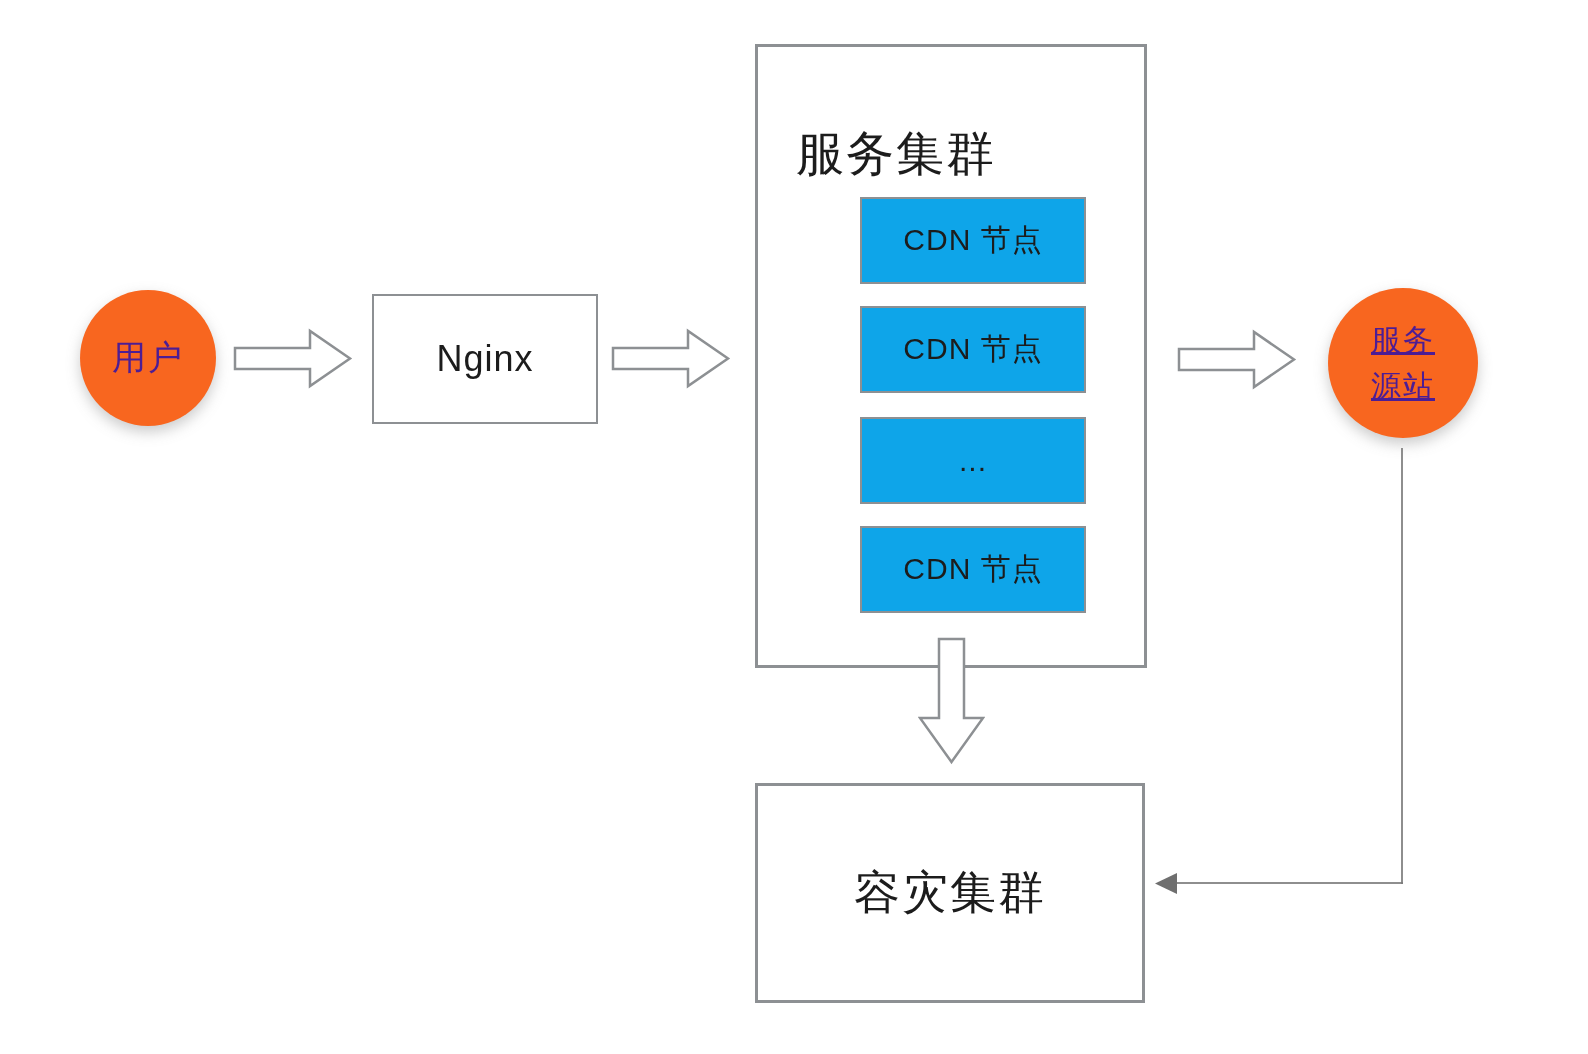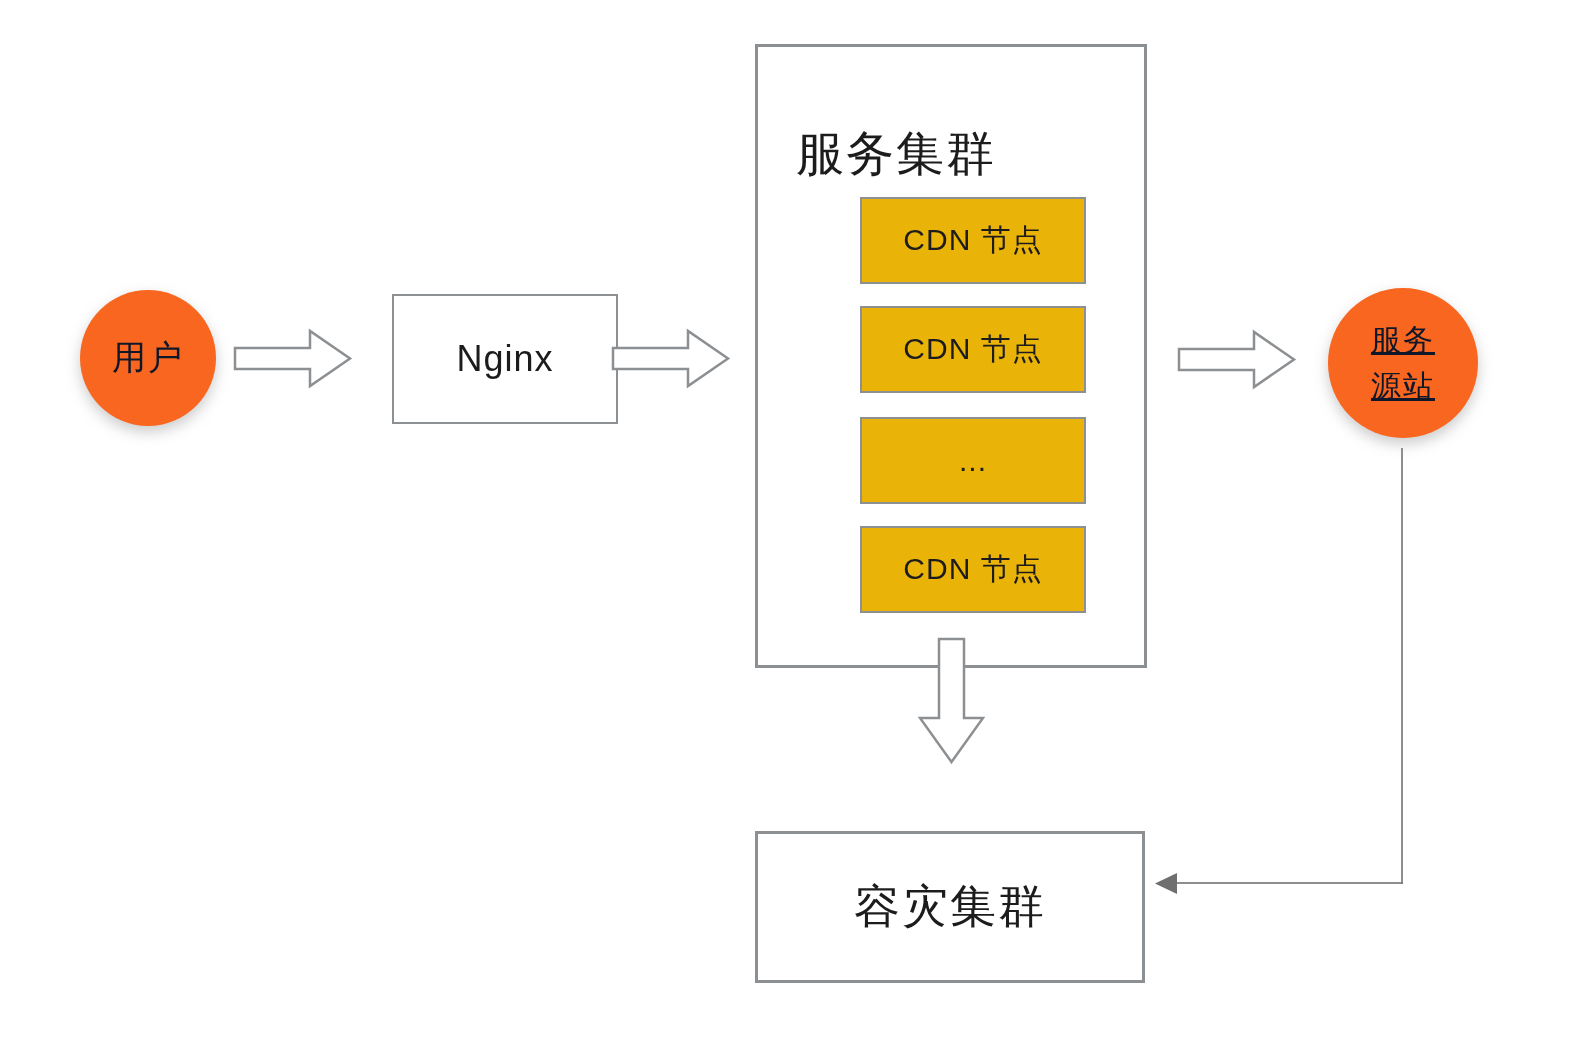--- a/index.html
+++ b/index.html
@@ -14,21 +14,21 @@
   .canvas{
     position:relative;
     width:1588px;height:1054px;
     background:#ffffff;
     overflow:hidden;
   }
   .abs{position:absolute;}
   .circle{
     border-radius:50%;
     background:var(--accent);
-    color:#0f172a;
+    color:#4c1d95;
     display:flex;flex-direction:column;
     align-items:center;justify-content:center;
     text-align:center;
     box-shadow:0 6px 14px rgba(110,110,110,0.35);
   }
   .rect{
     background:#ffffff;
     border:2px solid var(--line);
     display:flex;align-items:center;justify-content:center;
     color:var(--ink);
@@ -41,21 +41,21 @@
     position:absolute;
     color:var(--ink);
     font-size:48px;
     letter-spacing:2px;
     white-space:nowrap;
   }
   .cdn{
     position:absolute;
     left:102px;
     width:226px;height:87px;
-    background:#eab308;
+    background:#0ea5e9;
     border:2px solid var(--line);
     display:flex;align-items:center;justify-content:center;
     font-size:30px;color:var(--ink);
     letter-spacing:1px;
   }
   .dr{
     background:#ffffff;
     border:3px solid var(--line);
     display:flex;align-items:center;justify-content:center;
     font-size:46px;color:var(--ink);
@@ -74,21 +74,21 @@
 <div class="canvas">
 
   <div class="circle abs" style="left:80px;top:290px;width:136px;height:136px;">
     <span class="user-label">用户</span>
   </div>
 
   <svg class="block-arrow abs" style="left:233px;top:327px;" width="120" height="63" viewBox="0 0 120 63">
     <polygon points="2,21 77,21 77,4 117,31.5 77,59 77,42 2,42"></polygon>
   </svg>
 
-  <div class="rect abs" style="left:392px;top:294px;width:226px;height:130px;">
+  <div class="rect abs" style="left:372px;top:294px;width:226px;height:130px;">
     <span class="nginx-label">Nginx</span>
   </div>
 
   <svg class="block-arrow abs" style="left:611px;top:327px;" width="120" height="63" viewBox="0 0 120 63">
     <polygon points="2,21 77,21 77,4 117,31.5 77,59 77,42 2,42"></polygon>
   </svg>
 
   <div class="cluster abs" style="left:755px;top:44px;width:392px;height:624px;">
     <div class="cluster-title" style="left:38px;top:52px;margin-top:23px;">服务集群</div>
 
@@ -112,21 +112,21 @@
 
   <div class="circle abs" style="left:1328px;top:288px;width:150px;height:150px;">
     <span class="origin-label">服务</span>
     <span class="origin-label">源站</span>
   </div>
 
   <svg class="block-arrow abs" style="left:918px;top:637px;z-index:3;" width="67" height="128" viewBox="0 0 67 128">
     <polygon points="21,2 46,2 46,81 65,81 33.5,125 2,81 21,81"></polygon>
   </svg>
 
-  <div class="dr abs" style="left:755px;top:783px;width:390px;height:152px;margin-top:48px;">
+  <div class="dr abs" style="left:755px;top:783px;width:390px;height:220px;">
     <span>容灾集群</span>
   </div>
 
   <div class="ret-line abs" style="left:1401px;top:448px;width:2px;height:436px;"></div>
   <div class="ret-line abs" style="left:1174px;top:882px;width:229px;height:2px;"></div>
   <svg class="ret-head abs" style="left:1155px;top:873px;" width="22" height="21" viewBox="0 0 22 21">
     <polygon points="0,10.5 22,0 22,21"></polygon>
   </svg>
 
 </div>

